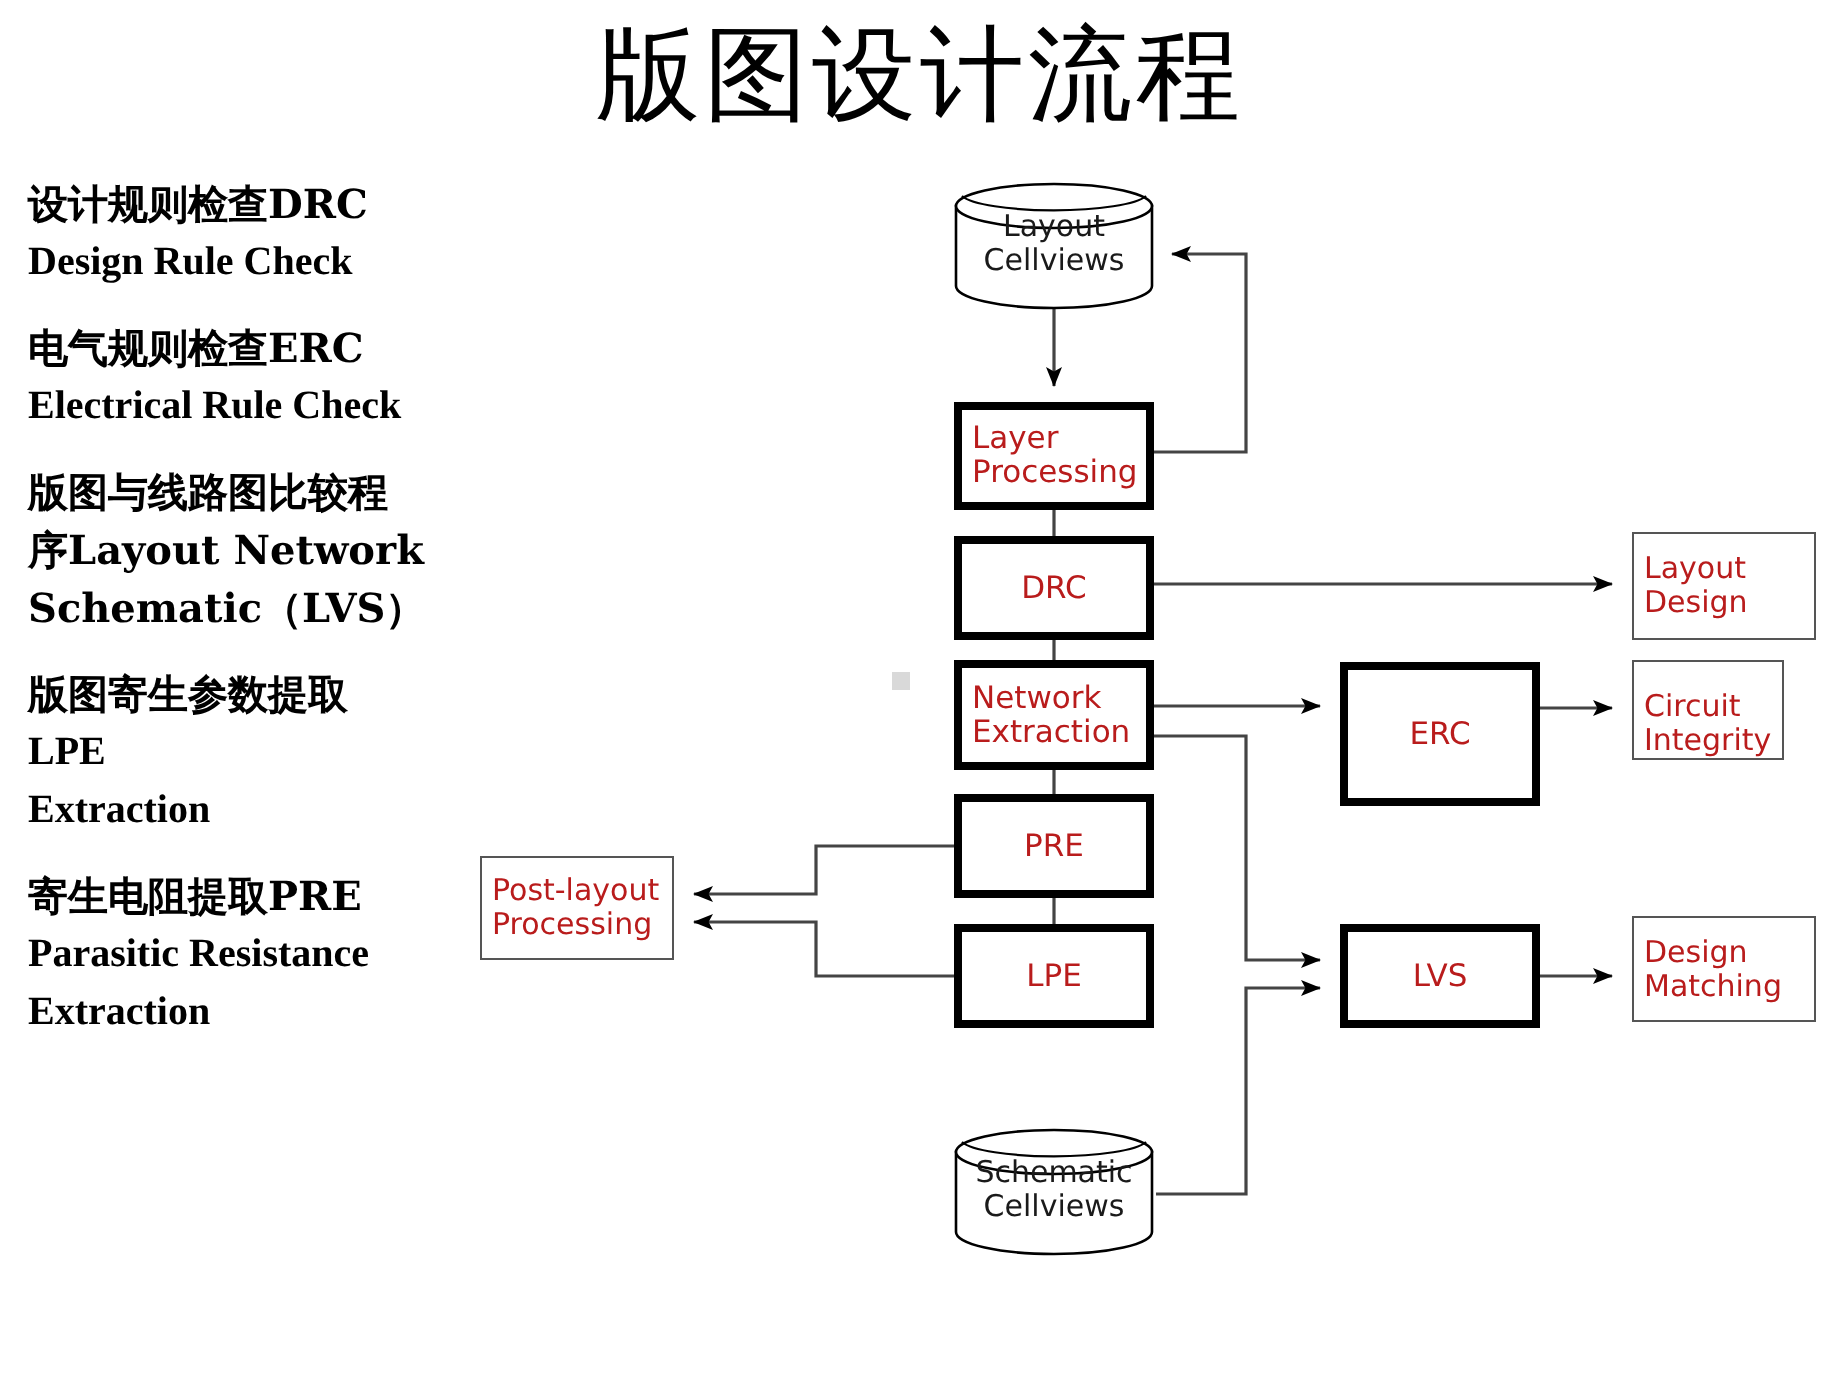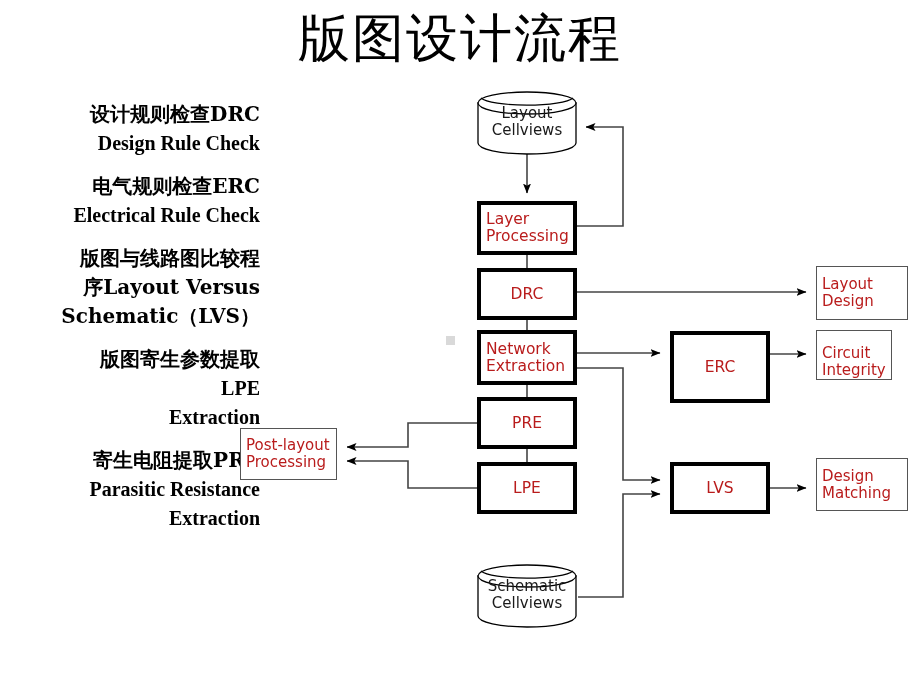--- a/index.html
+++ b/index.html
@@ -33,22 +33,21 @@
   }
 
   
   #bullets {
     position: absolute;
     left: 14px;
     top: 88px;
     width: 246px;
   }
   .bullet {
-    margin: 12px 0 14px 0;
-    text-align: right;
+    margin: 0 0 14px 0;
   }
   .bullet .line {
     font-size: 20px;
     font-weight: bold;
     line-height: 29px;
     white-space: nowrap;
   }
   .bullet .line.cjk {
     font-family: "DejaVu Serif", "Liberation Serif", serif;
     font-weight: 700;
@@ -129,21 +128,21 @@
     <div class="line">Design Rule Check</div>
   </div>
 
   <div class="bullet">
     <div class="line cjk">电气规则检查ERC</div>
     <div class="line">Electrical Rule Check</div>
   </div>
 
   <div class="bullet">
     <div class="line cjk">版图与线路图比较程</div>
-    <div class="line cjk">序Layout Versus</div>
+    <div class="line cjk">序Layout Network</div>
     <div class="line cjk">Schematic（LVS）</div>
   </div>
 
   <div class="bullet">
     <div class="line cjk">版图寄生参数提取</div>
     <div class="line">LPE</div>
     <div class="line">Extraction</div>
   </div>
 
   <div class="bullet">

